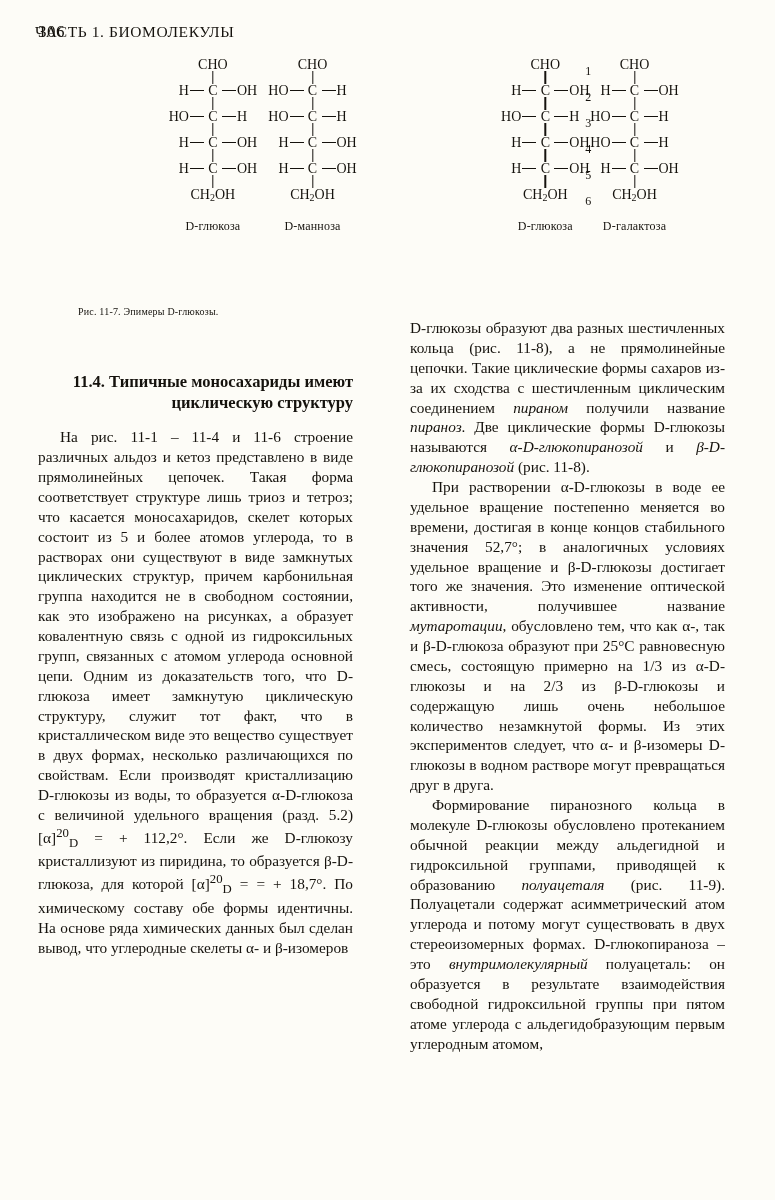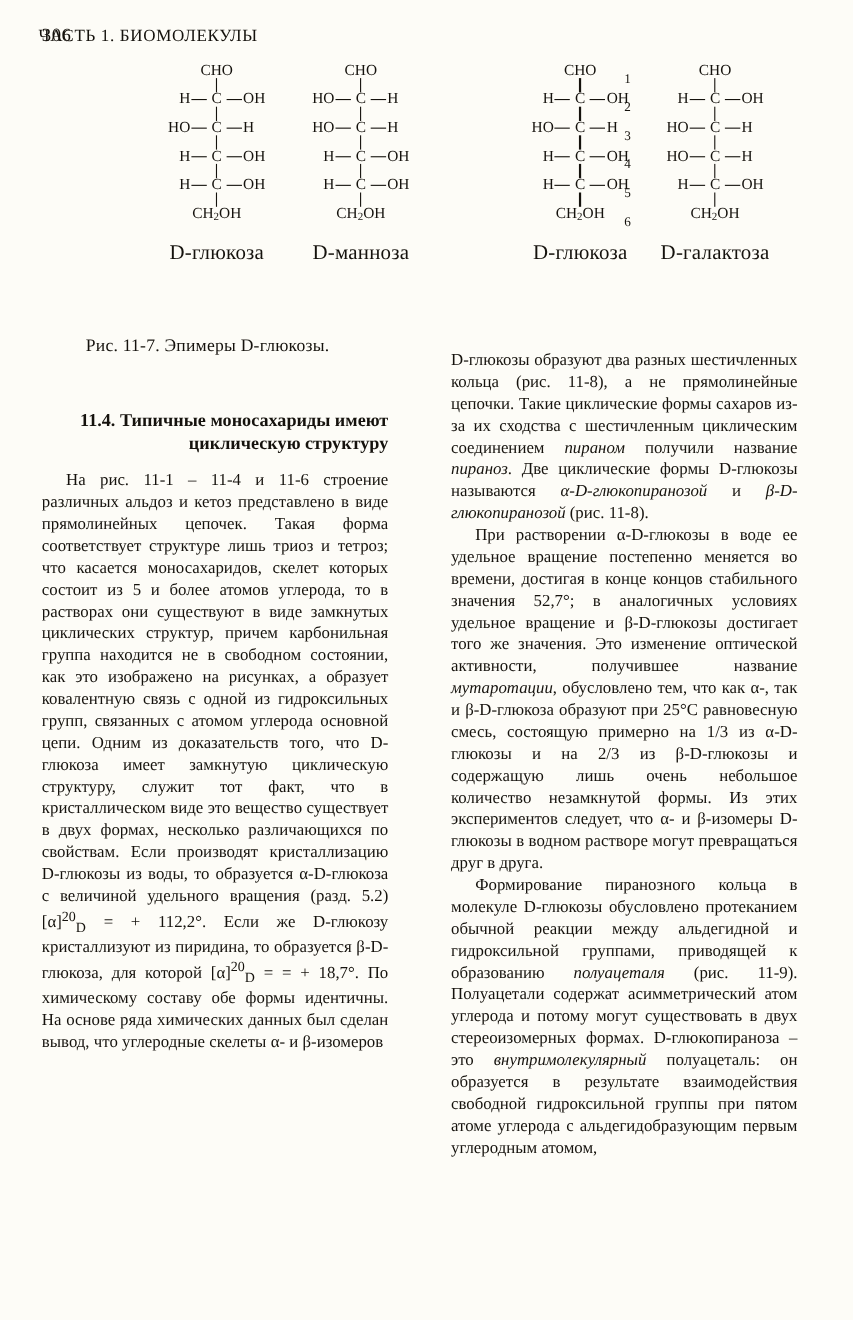--- a/index.html
+++ b/index.html
@@ -136,35 +136,35 @@
     position: absolute;
     left: 50%;
     transform: translateX(-50%);
     top: 0;
     font-size: 14px;
     white-space: nowrap;
   }
   .sub { font-size: 10px; vertical-align: -2px; }
   .struct-name {
     margin-top: 6px;
-    font-size: 19px;
+    font-size: 12px;
     letter-spacing: .2px;
     text-align: center;
   }
   .numbers {
     position: absolute;
     top: 0;
     font-size: 12px;
     line-height: 26px;
   }
   .fig-caption {
     position: absolute;
     top: 248px;
     left: 40px;
-    font-size: 16px;
+    font-size: 10px;
     letter-spacing: .2px;
   }
   
   .col {
     position: absolute;
     width: 315px;
     font-size: 15.3px;
     line-height: 1.3;
     text-align: justify;
   }

